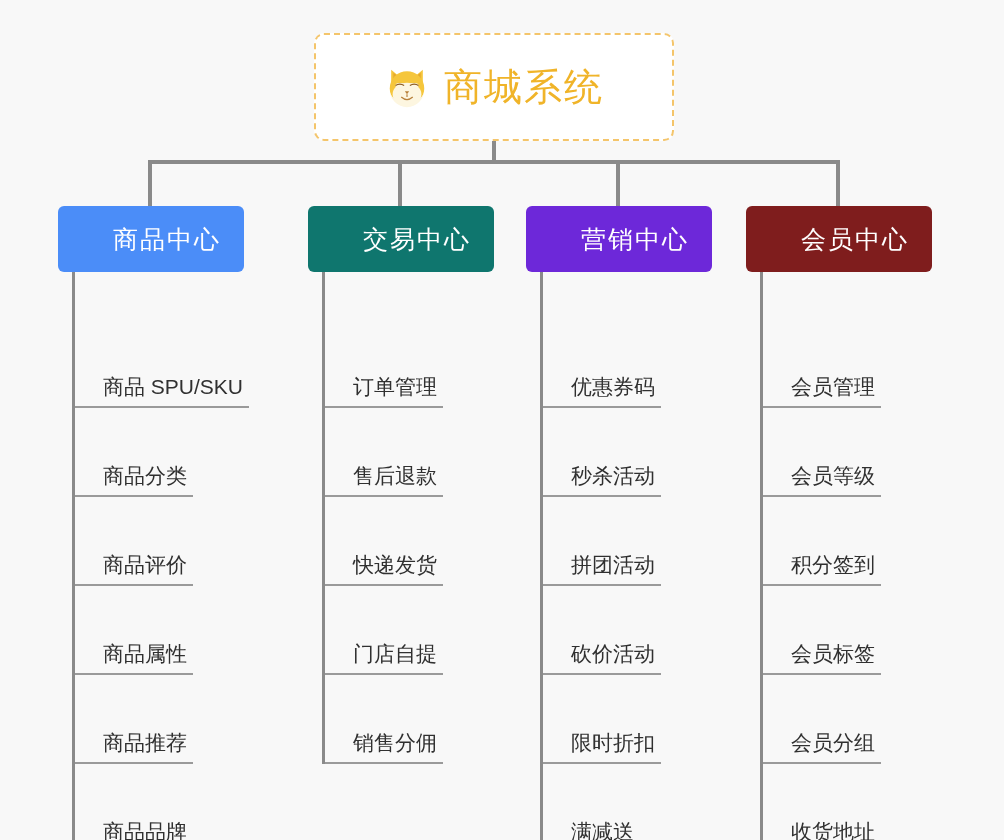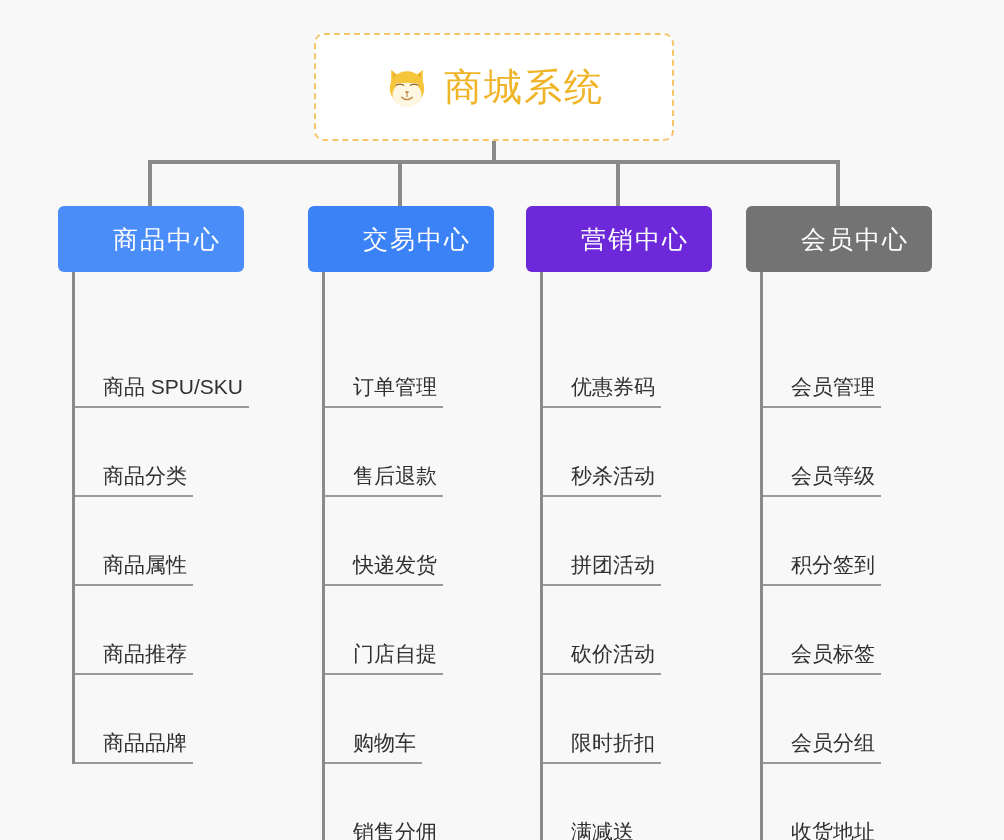--- a/index.html
+++ b/index.html
@@ -143,50 +143,50 @@
       <span>商品中心</span>
     </div>
     <div class="items">
       <div class="item">
           <div class="item-inner"><span class="item-label">商品 SPU/SKU</span></div>
         </div>
       <div class="item">
           <div class="item-inner"><span class="item-label">商品分类</span></div>
         </div>
       <div class="item">
+          <div class="item-inner"><span class="item-label">商品评价</span></div>
+        </div>
+      <div class="item">
           <div class="item-inner"><span class="item-label">商品属性</span></div>
         </div>
       <div class="item">
           <div class="item-inner"><span class="item-label">商品推荐</span></div>
         </div>
       <div class="item">
           <div class="item-inner"><span class="item-label">商品品牌</span></div>
         </div>
     </div>
   </div>
 
   <div class="column" style="left:308px; width:230px;">
-    <div class="cat-box" style="width:186px; background:#3b82f6;">
+    <div class="cat-box" style="width:186px; background:#0f766e;">
       <span>交易中心</span>
     </div>
     <div class="items">
       <div class="item">
           <div class="item-inner"><span class="item-label">订单管理</span></div>
         </div>
       <div class="item">
           <div class="item-inner"><span class="item-label">售后退款</span></div>
         </div>
       <div class="item">
           <div class="item-inner"><span class="item-label">快递发货</span></div>
         </div>
       <div class="item">
           <div class="item-inner"><span class="item-label">门店自提</span></div>
-        </div>
-      <div class="item">
-          <div class="item-inner"><span class="item-label">购物车</span></div>
         </div>
       <div class="item">
           <div class="item-inner"><span class="item-label">销售分佣</span></div>
         </div>
     </div>
   </div>
 
   <div class="column" style="left:526px; width:230px;">
     <div class="cat-box" style="width:186px; background:#6d28d9;">
       <span>营销中心</span>
@@ -207,21 +207,21 @@
       <div class="item">
           <div class="item-inner"><span class="item-label">限时折扣</span></div>
         </div>
       <div class="item">
           <div class="item-inner"><span class="item-label">满减送</span></div>
         </div>
     </div>
   </div>
 
   <div class="column" style="left:746px; width:230px;">
-    <div class="cat-box" style="width:186px; background:#737373;">
+    <div class="cat-box" style="width:186px; background:#7f1d1d;">
       <span>会员中心</span>
     </div>
     <div class="items">
       <div class="item">
           <div class="item-inner"><span class="item-label">会员管理</span></div>
         </div>
       <div class="item">
           <div class="item-inner"><span class="item-label">会员等级</span></div>
         </div>
       <div class="item">

